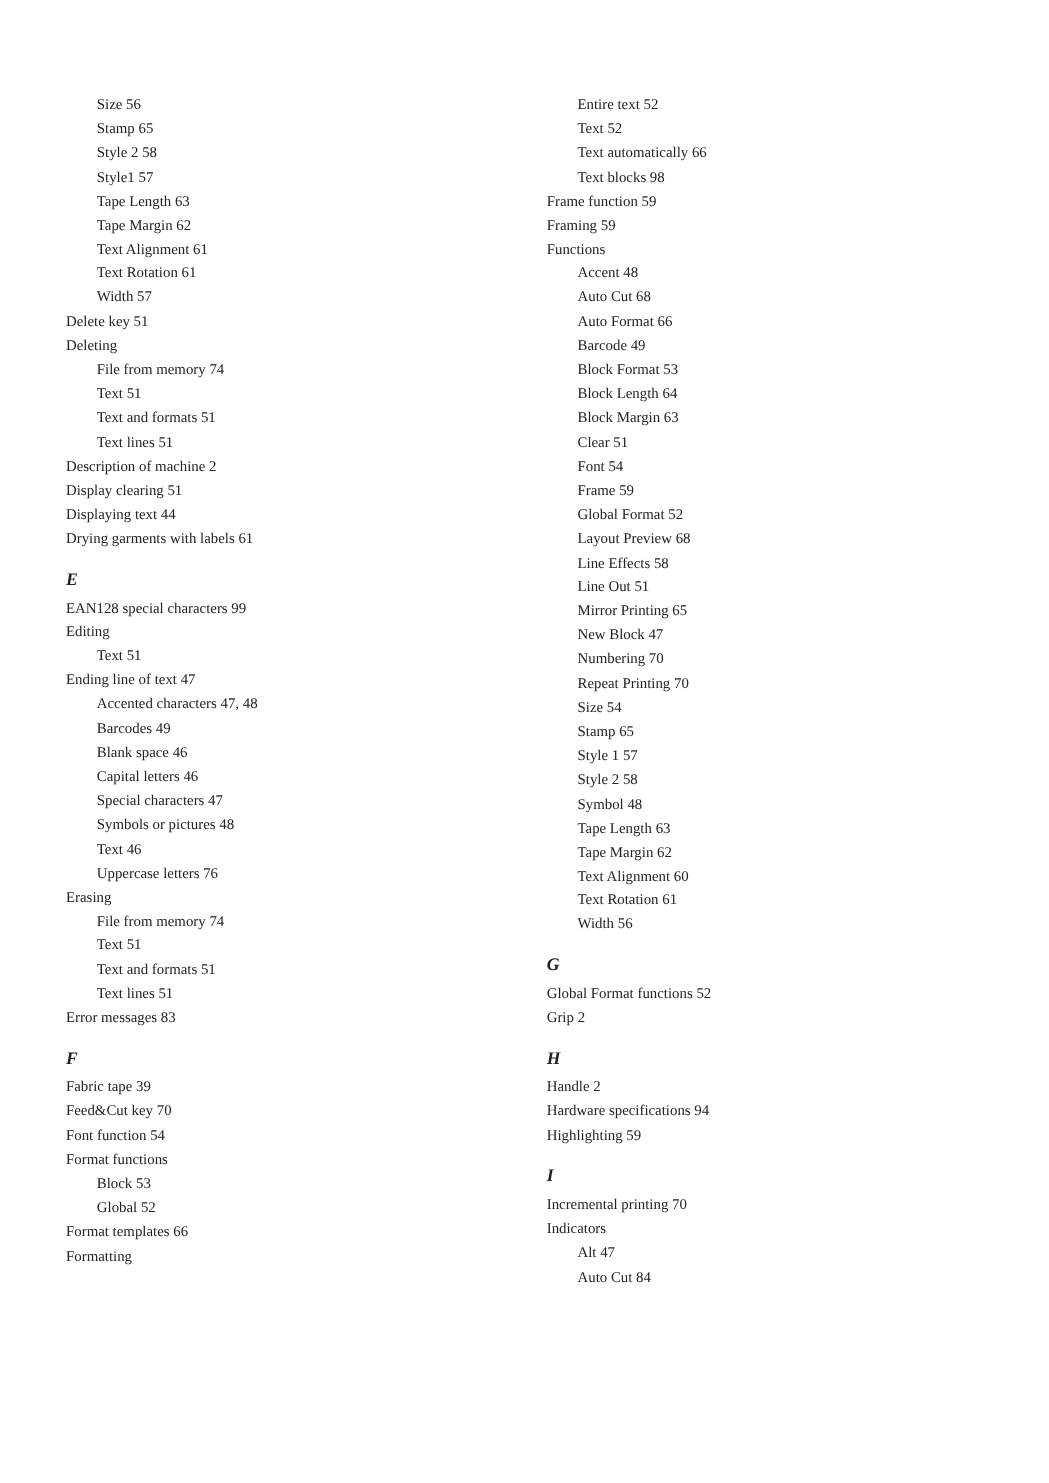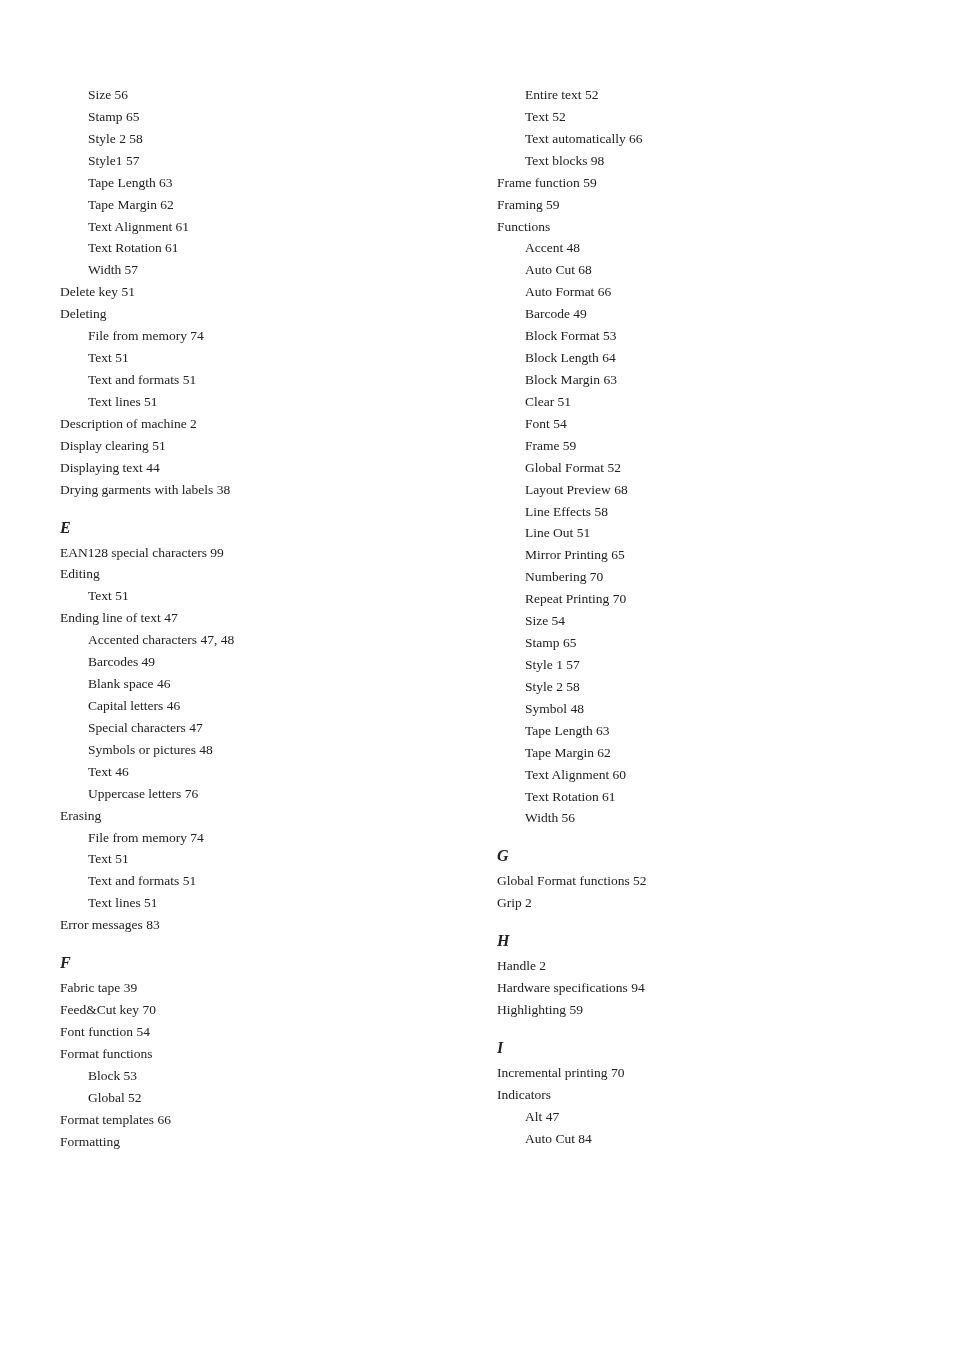--- a/index.html
+++ b/index.html
@@ -77,21 +77,21 @@
         <div class="entry indent1">Width 57</div>
         <div class="entry">Delete key 51</div>
         <div class="entry">Deleting</div>
         <div class="entry indent1">File from memory 74</div>
         <div class="entry indent1">Text 51</div>
         <div class="entry indent1">Text and formats 51</div>
         <div class="entry indent1">Text lines 51</div>
         <div class="entry">Description of machine 2</div>
         <div class="entry">Display clearing 51</div>
         <div class="entry">Displaying text 44</div>
-        <div class="entry">Drying garments with labels 38</div>
+        <div class="entry">Drying garments with labels 61</div>
         <div class="section-letter">E</div>
         <div class="entry">EAN128 special characters 99</div>
         <div class="entry">Editing</div>
         <div class="entry indent1">Text 51</div>
         <div class="entry">Ending line of text 47</div>
         <div class="entry indent1">Accented characters 47, 48</div>
         <div class="entry indent1">Barcodes 49</div>
         <div class="entry indent1">Blank space 46</div>
         <div class="entry indent1">Capital letters 46</div>
         <div class="entry indent1">Special characters 47</div>
@@ -130,20 +130,21 @@
         <div class="entry indent1">Block Length 64</div>
         <div class="entry indent1">Block Margin 63</div>
         <div class="entry indent1">Clear 51</div>
         <div class="entry indent1">Font 54</div>
         <div class="entry indent1">Frame 59</div>
         <div class="entry indent1">Global Format 52</div>
         <div class="entry indent1">Layout Preview 68</div>
         <div class="entry indent1">Line Effects 58</div>
         <div class="entry indent1">Line Out 51</div>
         <div class="entry indent1">Mirror Printing 65</div>
+        <div class="entry indent1">New Block 47</div>
         <div class="entry indent1">Numbering 70</div>
         <div class="entry indent1">Repeat Printing 70</div>
         <div class="entry indent1">Size 54</div>
         <div class="entry indent1">Stamp 65</div>
         <div class="entry indent1">Style 1 57</div>
         <div class="entry indent1">Style 2 58</div>
         <div class="entry indent1">Symbol 48</div>
         <div class="entry indent1">Tape Length 63</div>
         <div class="entry indent1">Tape Margin 62</div>
         <div class="entry indent1">Text Alignment 60</div>

